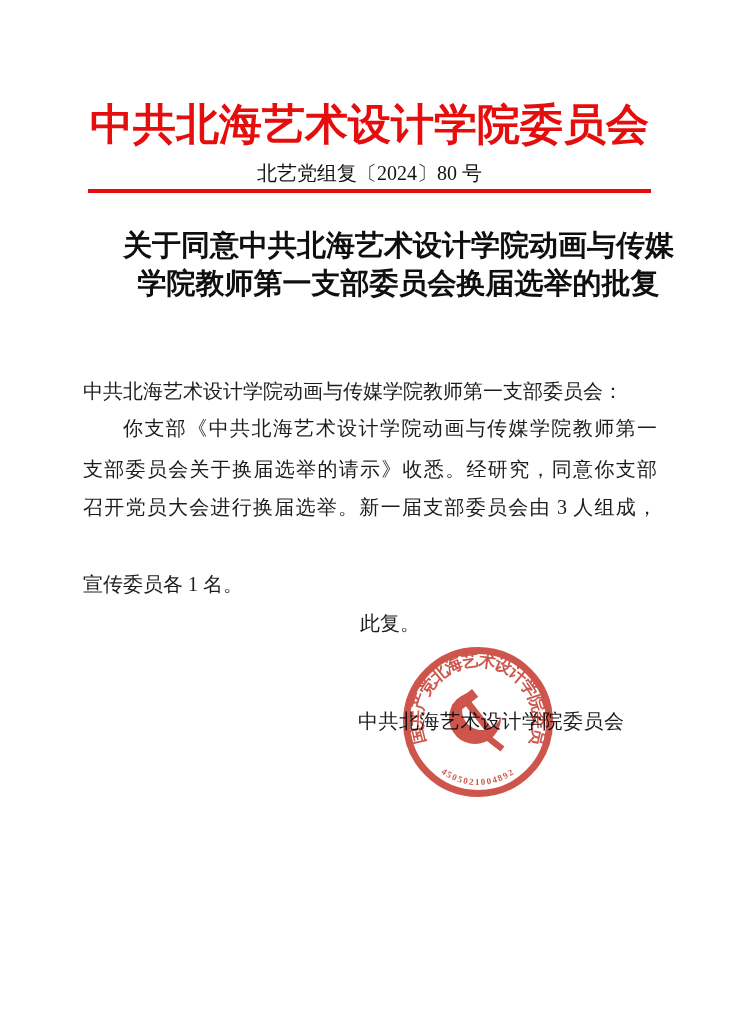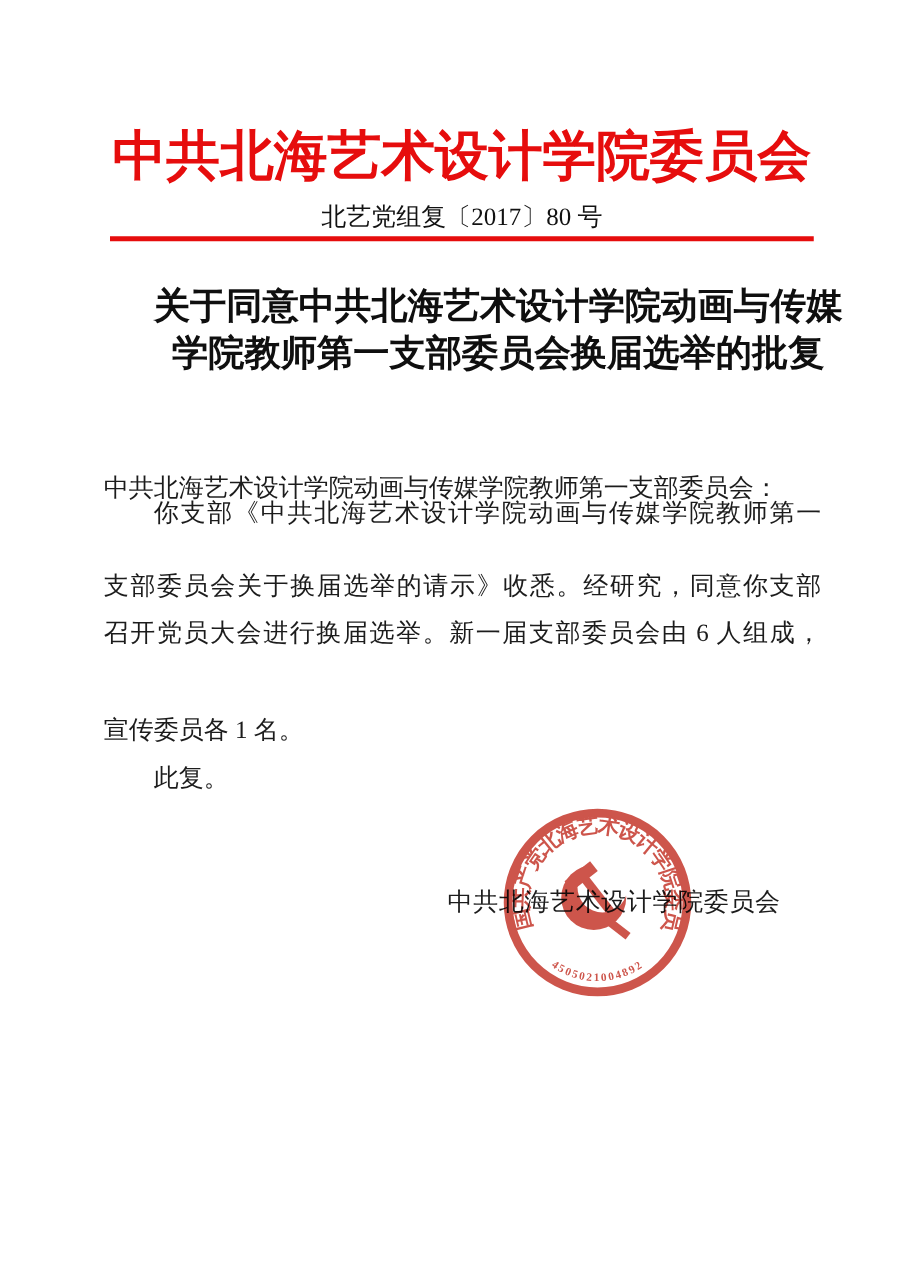--- a/index.html
+++ b/index.html
@@ -22,23 +22,23 @@
     position:absolute;top:226px;left:0;width:739px;text-align:center;
     font-size:29px;font-weight:bold;color:#0f0f0f;line-height:38px;white-space:nowrap;padding-left:29px;
   }
   .bline{
     position:absolute;left:83px;width:574px;font-size:20px;line-height:28px;
     color:#1c1c1c;white-space:nowrap;margin-top:32px;
   }
   .bline.fill{
     white-space:normal;text-align:justify;text-align-last:justify;
   }
-  .bline.indent{padding-left:40px;width:534px;}
+  .bline.indent{padding-left:40px;width:534px;text-align:center;}
   .b1{top:345px;}
-  .b2{top:365px;}
+  .b2{top:382px;}
   .b3{top:423px;}
   .b4{top:461px;}
   .b5{top:500px;}
   .b6{top:538px;}
   .b7{top:577px;}
   .signature{
     position:absolute;top:708px;left:358px;font-size:20px;letter-spacing:0.5px;
     color:#1c1c1c;white-space:nowrap;
   }
   .date{
@@ -50,33 +50,33 @@
   }
   .seal text{font-family:"Liberation Serif","DejaVu Serif",serif;}
 </style>
 </head>
 <body>
 
 <div class="page">
 
   <div class="org-title">中共北海艺术设计学院委员会</div>
 
-  <div class="doc-number">北艺党组复〔2017〕80 号</div>
+  <div class="doc-number">北艺党组复〔2024〕80 号</div>
 
   <div class="red-rule"></div>
 
   <div class="doc-title">
     <div>关于同意中共北海艺术设计学院动画与传媒</div>
     <div>学院教师第一支部委员会换届选举的批复</div>
   </div>
 
   <div class="bline b1">中共北海艺术设计学院动画与传媒学院教师第一支部委员会：</div>
   <div class="bline b2 fill indent">你支部《中共北海艺术设计学院动画与传媒学院教师第一</div>
   <div class="bline b3 fill">支部委员会关于换届选举的请示》收悉。经研究，同意你支部</div>
-  <div class="bline b4 fill">召开党员大会进行换届选举。新一届支部委员会由 6 人组成，</div>
+  <div class="bline b4 fill">召开党员大会进行换届选举。新一届支部委员会由 3 人组成，</div>
   <div class="bline b6">宣传委员各 1 名。</div>
   <div class="bline b7 indent">此复。</div>
 
   <div class="signature">中共北海艺术设计学院委员会</div>
 
   <svg class="seal" viewBox="0 0 160 160" xmlns="http://www.w3.org/2000/svg">
     <defs>
       <path id="ringTextPath" d="M 28.1 103.4 A 56 56 0 1 1 127.9 103.4" fill="none"></path>
       <path id="serialPath" d="M 35.8 124.8 A 63 63 0 0 0 120.2 124.8" fill="none"></path>
     </defs>

